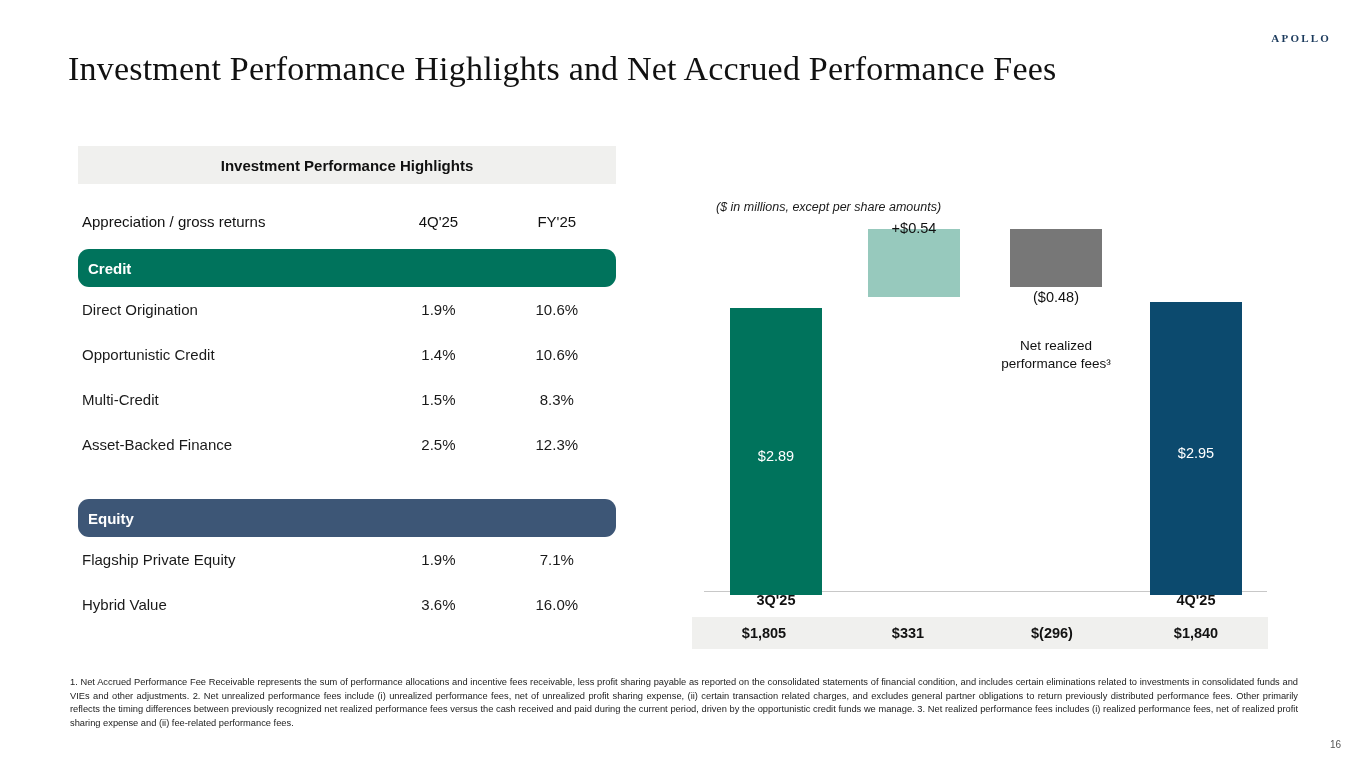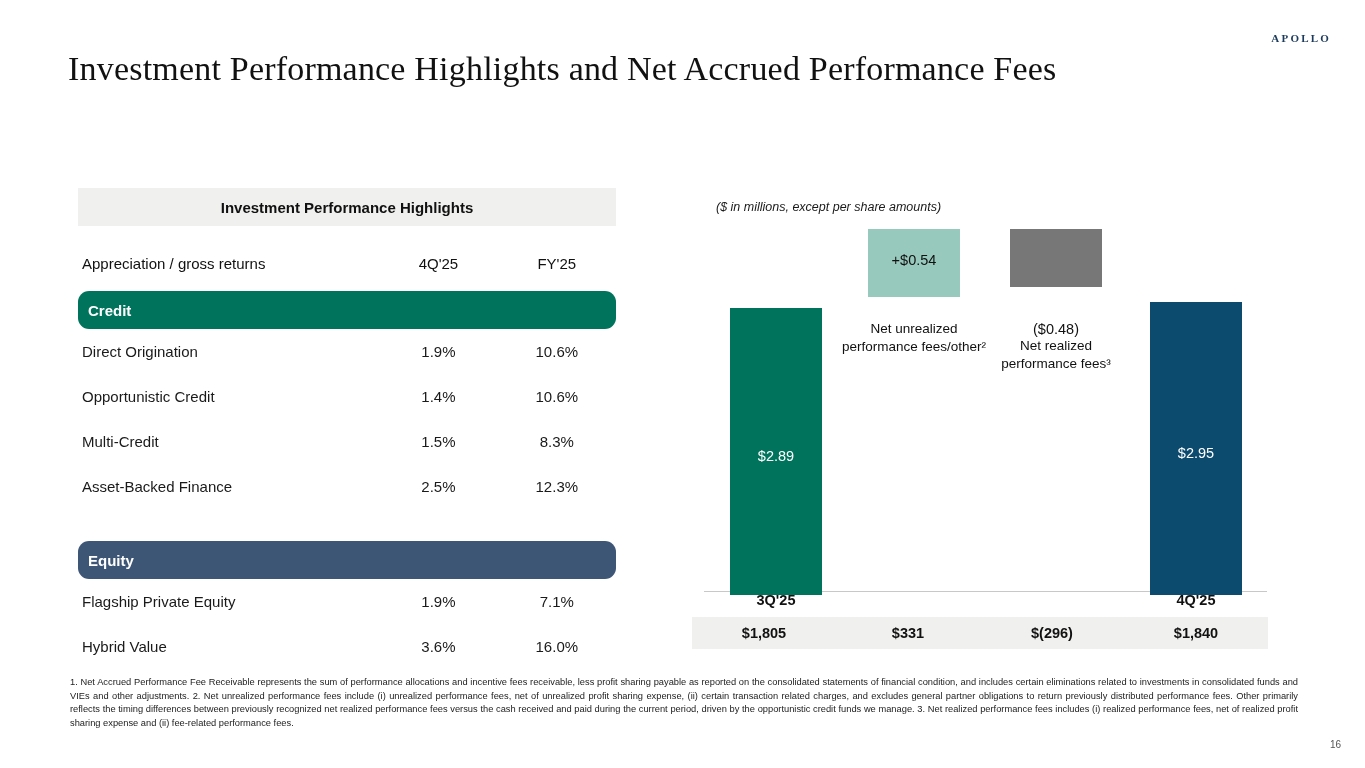--- a/index.html
+++ b/index.html
@@ -50,21 +50,20 @@
   }
   .panel-header {
     background: #f0f0ee;
     height: 38px;
     display: flex;
     align-items: center;
     justify-content: center;
     font-size: 15px;
     font-weight: 700;
     color: #111;
-    margin-top: 42px;
   }
   .table {
     width: 100%;
     border-collapse: collapse;
     table-layout: fixed;
   }
   .table td {
     font-size: 15px;
     color: #1a1a1a;
     height: 43px;
@@ -131,21 +130,20 @@
     text-align: center;
     color: #ffffff;
     font-size: 14.5px;
   }
   .bar-cap {
     position: absolute;
     width: 140px;
     text-align: center;
     font-size: 14.5px;
     color: #111;
-    margin-top: 32px;
   }
   .bar-sub {
     position: absolute;
     width: 150px;
     text-align: center;
     font-size: 13.5px;
     line-height: 18px;
     color: #111;
   }
   .axis-line {
@@ -279,21 +277,20 @@
   <div class="chart-area">
 
     <div class="axis-line"></div>
 
     <div class="bar" style="left:58px; width:92px; height:287px; background:#00735c;">
       <div class="bar-label-in" style="top:140px;">$2.89</div>
     </div>
 
     <div class="bar" style="left:196px; width:92px; height:68px; bottom:298px; background:#97c9bd;"></div>
     <div class="bar-cap" style="left:172px; top:-5px;">+$0.54</div>
-    <div class="bar-sub" style="left:167px; top:95px;">Net unrealized performance fees/other²</div>
 
     <div class="bar" style="left:338px; width:92px; height:58px; bottom:308px; background:#777777;"></div>
     <div class="bar-cap" style="left:314px; top:64px;">($0.48)</div>
     <div class="bar-sub" style="left:309px; top:112px;">Net realized performance fees³</div>
 
     <div class="bar" style="left:478px; width:92px; height:293px; background:#0c4a6e;">
       <div class="bar-label-in" style="top:143px;">$2.95</div>
     </div>
   </div>
 

